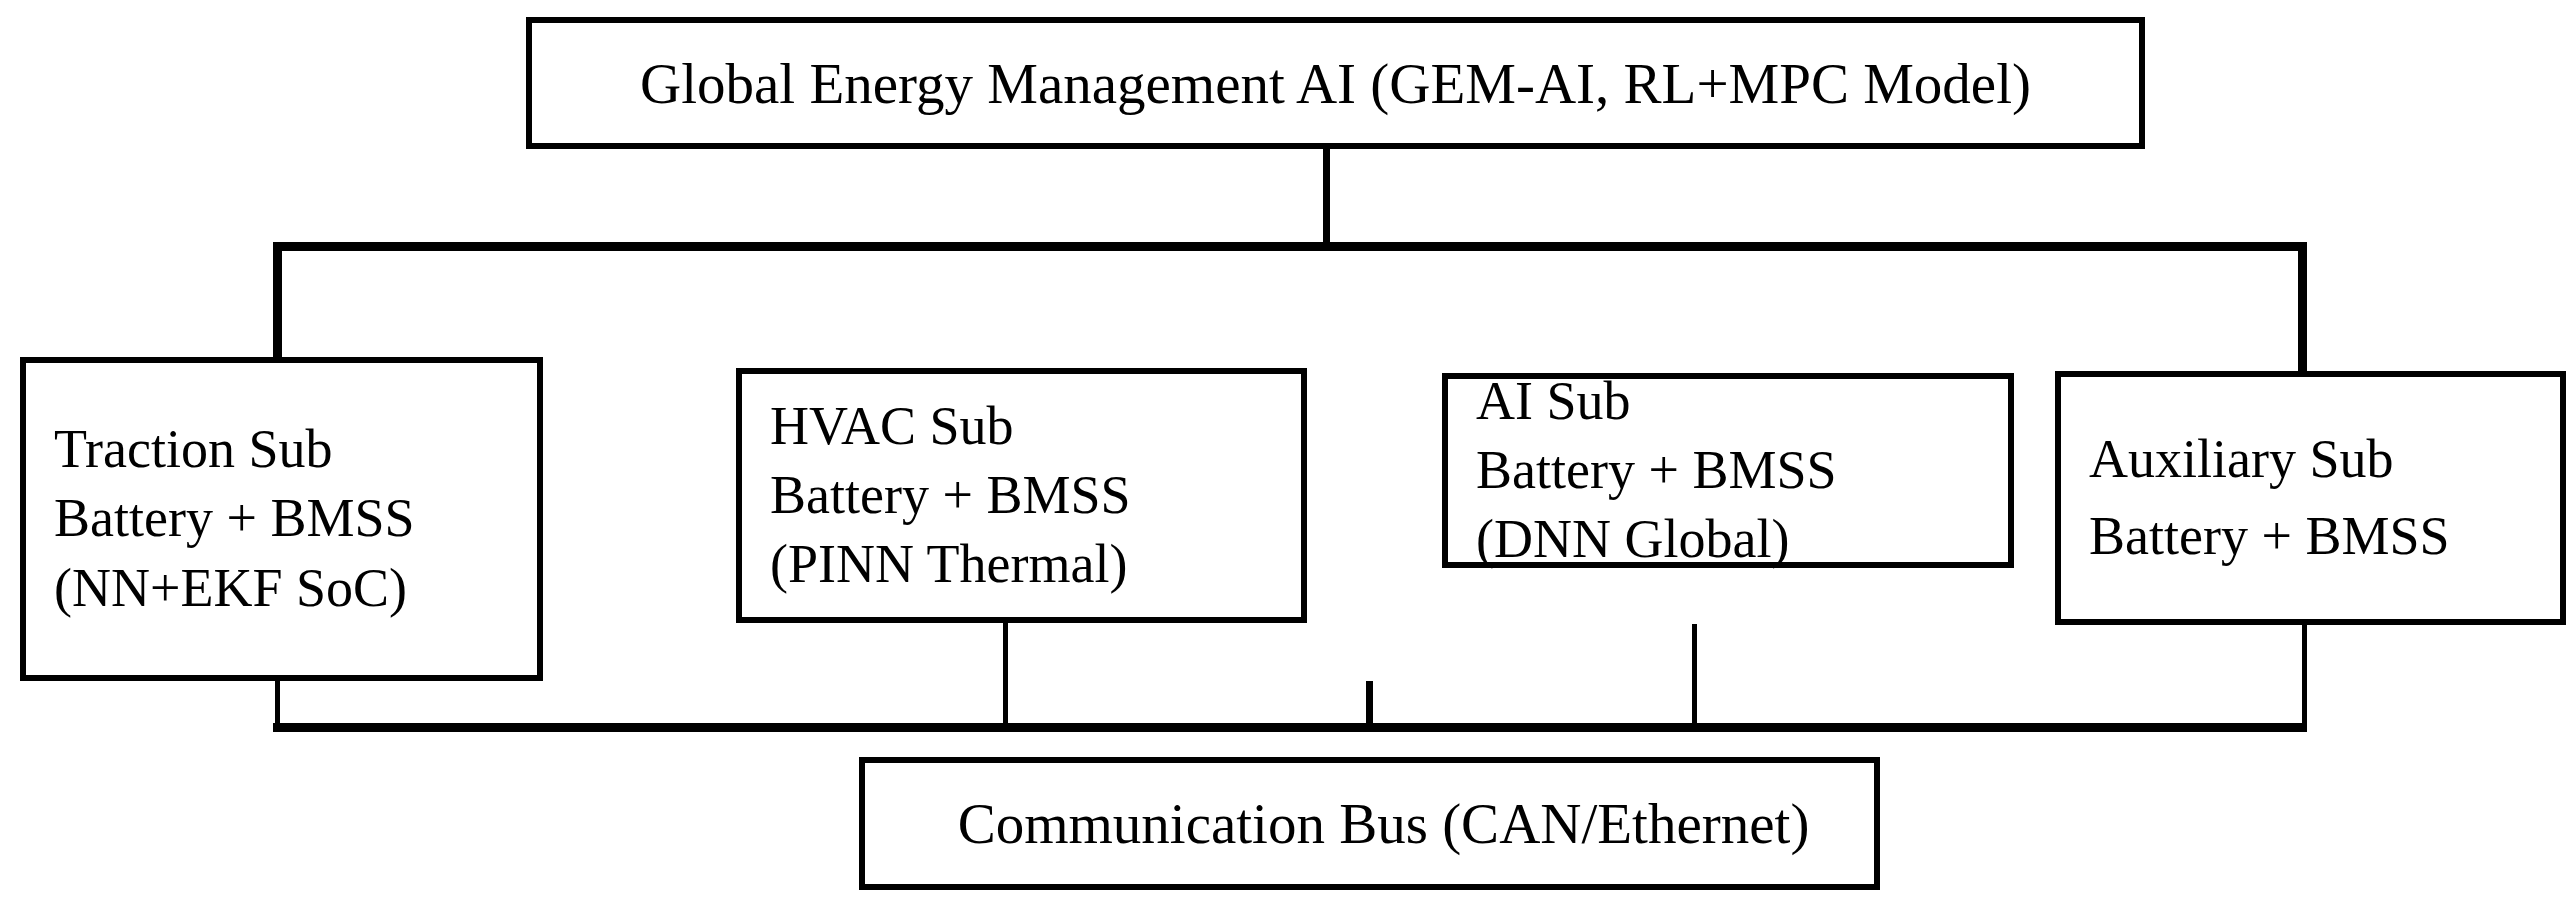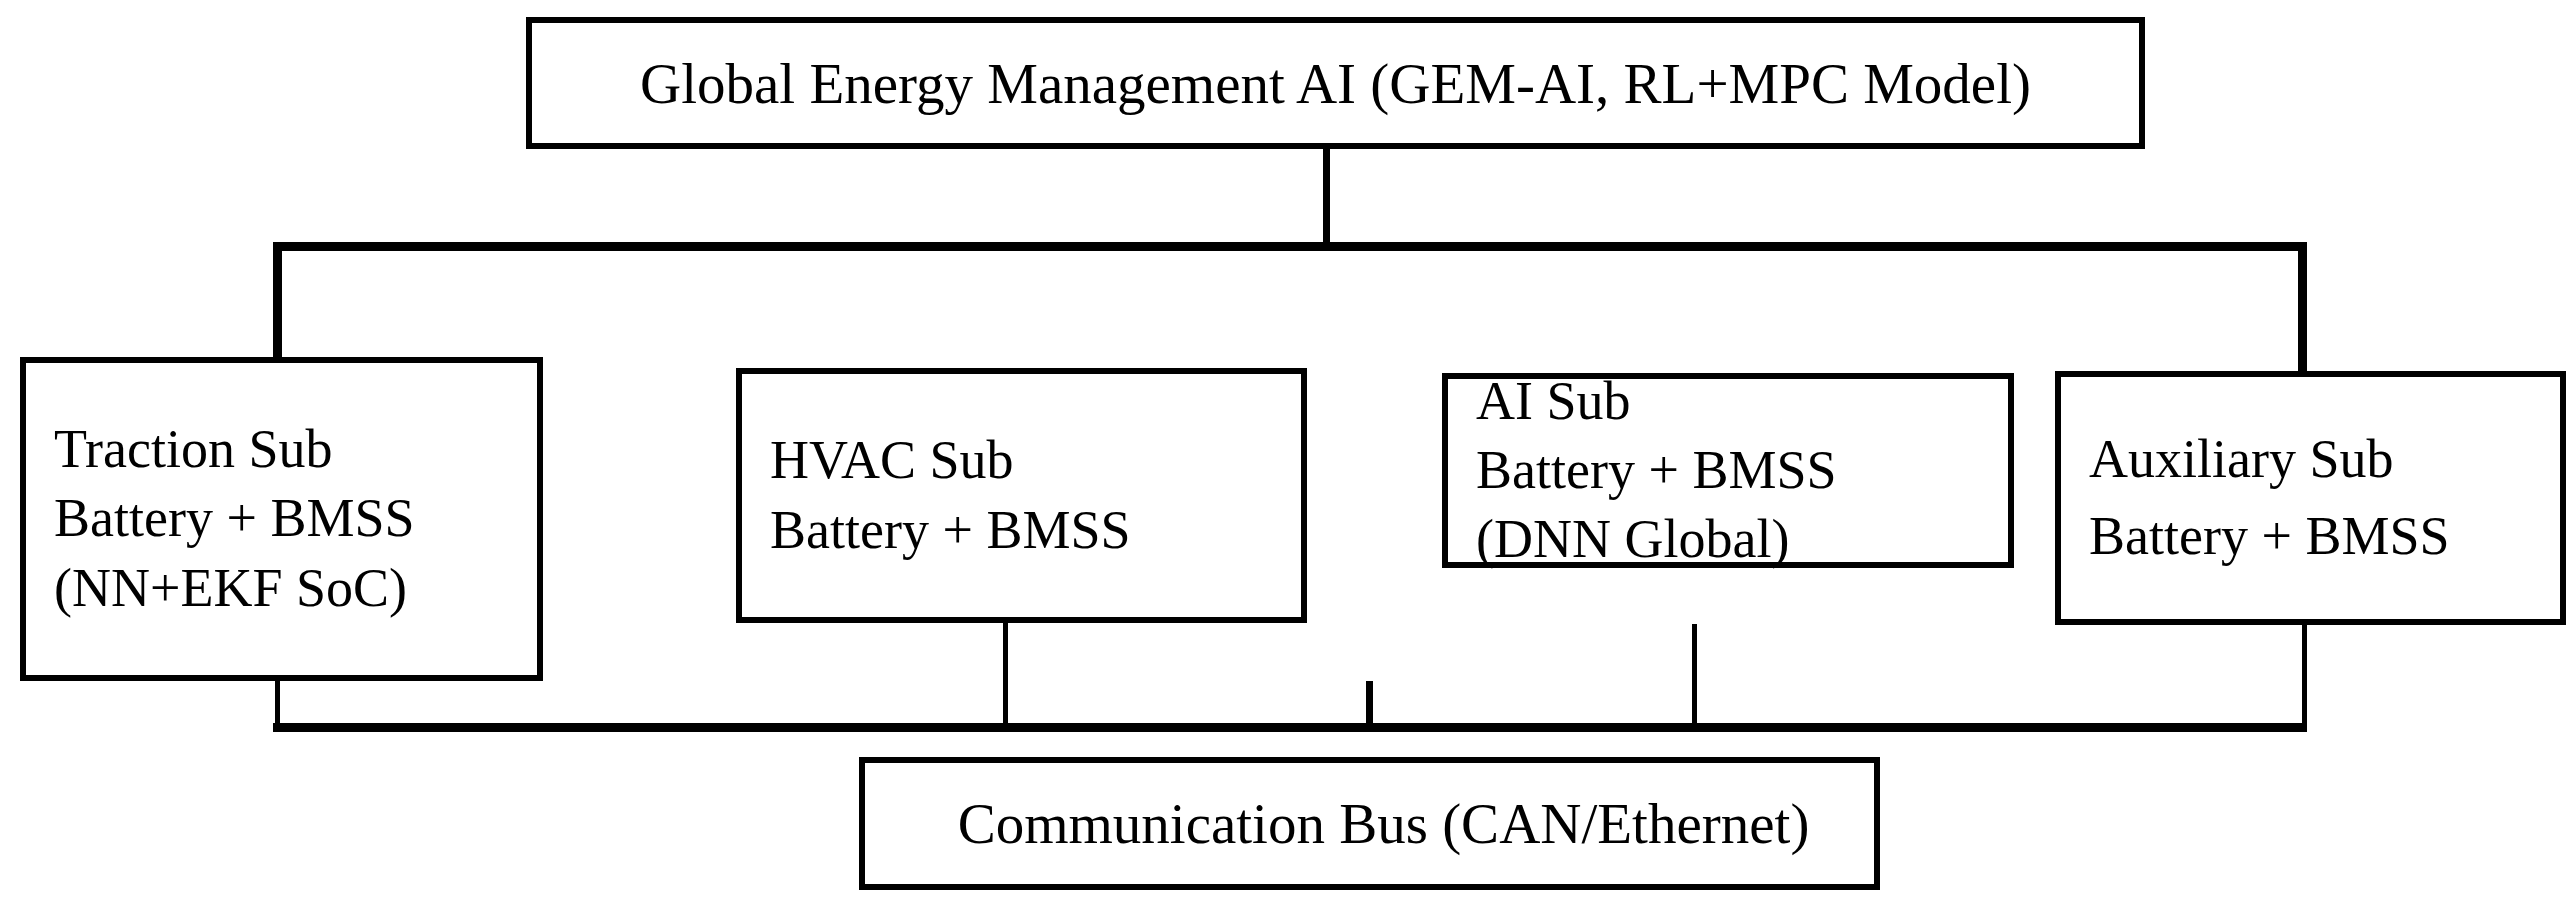--- a/index.html
+++ b/index.html
@@ -193,20 +193,21 @@
 
   <div class="node node-left sub-node" id="sub-node-0">
     <span class="line">Traction Sub</span>
     <span class="line">Battery + BMSS</span>
     <span class="line">(NN+EKF SoC)</span>
   </div>
 
   <div class="node node-left sub-node" id="sub-node-1">
     <span class="line">HVAC Sub</span>
     <span class="line">Battery + BMSS</span>
+    <span class="line">(PINN Thermal)</span>
   </div>
 
   <div class="node node-left sub-node" id="sub-node-2">
     <span class="line">AI Sub</span>
     <span class="line">Battery + BMSS</span>
     <span class="line">(DNN Global)</span>
   </div>
 
   <div class="node node-left sub-node" id="sub-node-3">
     <span class="line">Auxiliary Sub</span>

